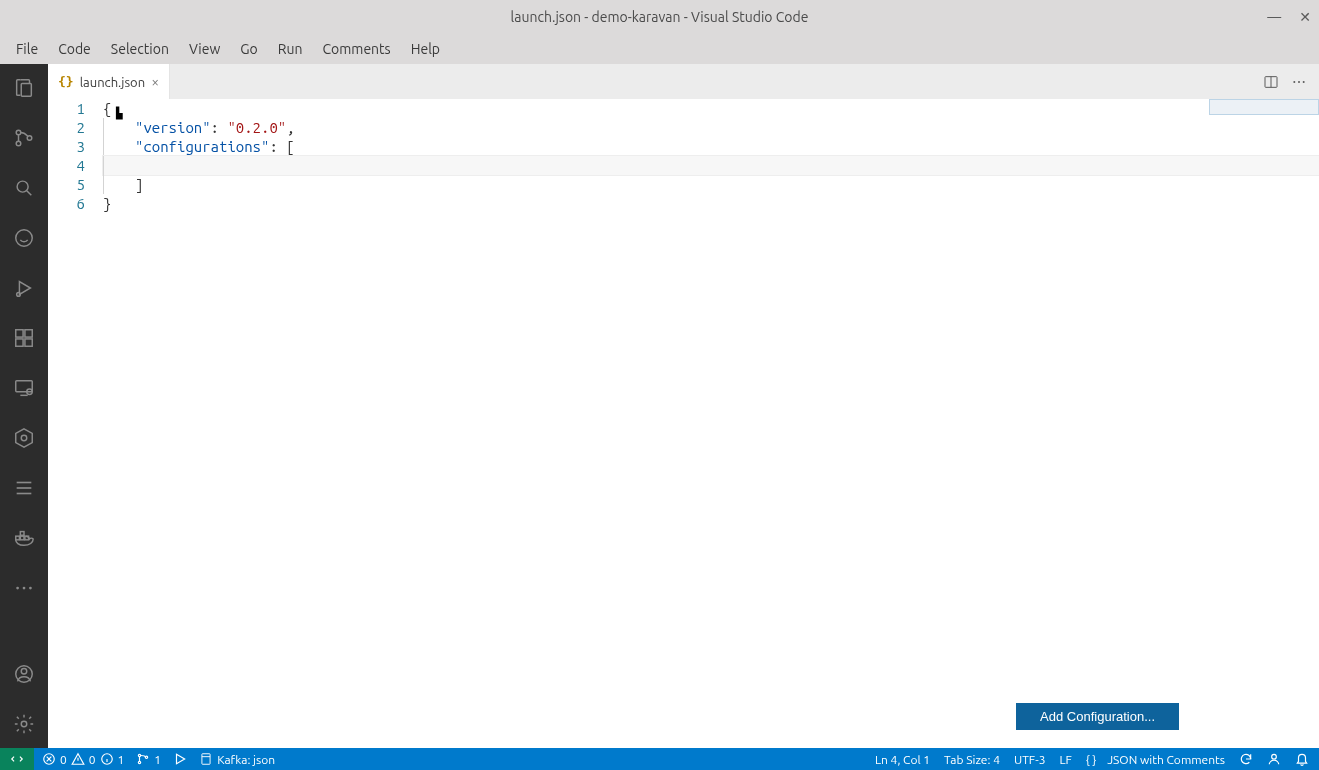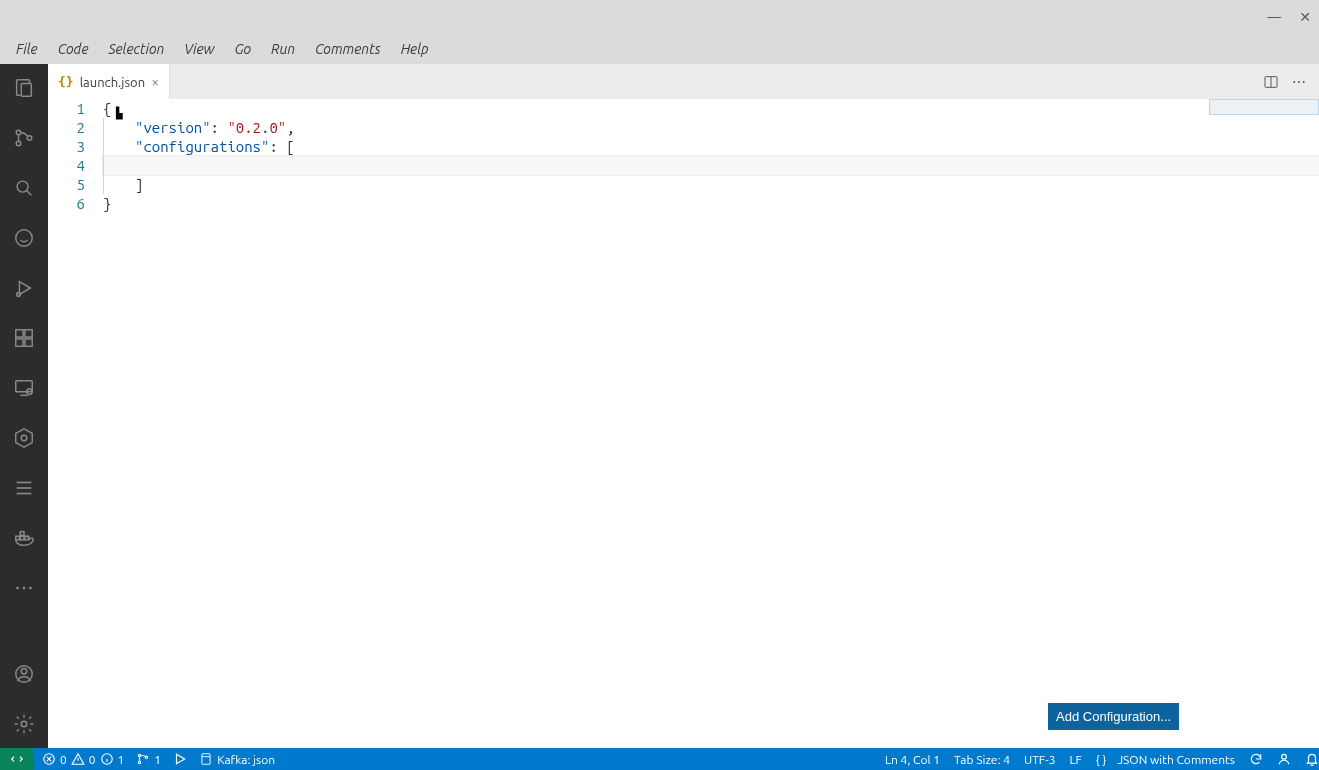--- a/index.html
+++ b/index.html
@@ -4,21 +4,21 @@
 <style>
   * { margin: 0; padding: 0; box-sizing: border-box; }
   html, body { width: 1319px; height: 770px; overflow: hidden; font-family: "Ubuntu", "Segoe UI", sans-serif; font-size: 13px; background: #f1f1f1; color: #333; }
 
   
   .titlebar { height: 34px; background: #dcdada; display: flex; align-items: center; justify-content: center; position: relative; font-size: 14px; color: #4a4a4a; }
   .titlebar .win-controls { position: absolute; right: 8px; top: 0; height: 34px; display: flex; align-items: center; gap: 18px; color: #5a5a5a; }
   .titlebar .win-controls span { cursor: pointer; font-size: 14px; }
 
   
-  .menubar { height: 30px; background: #dcdada; display: flex; align-items: center; padding: 0 6px; color: #3a3a3a; font-size: 14px; font-style: italic; }
+  .menubar { height: 30px; background: #dcdada; display: flex; align-items: center; padding: 0 6px; color: #3a3a3a; font-size: 14px; }
   .menubar .menu-item { padding: 4px 10px; cursor: pointer; }
 
   
   .main { display: flex; height: calc(770px - 34px - 30px - 22px); }
 
   
   .activitybar { width: 48px; background: #2c2c2c; display: flex; flex-direction: column; justify-content: space-between; align-items: center; padding: 8px 0; }
   .activitybar .top-icons, .activitybar .bottom-icons { display: flex; flex-direction: column; align-items: center; gap: 18px; }
   .activitybar .ab-icon { width: 48px; height: 32px; display: flex; align-items: center; justify-content: center; color: #8a8a8a; cursor: pointer; }
   .activitybar .ab-icon svg { width: 22px; height: 22px; }
@@ -45,34 +45,35 @@
   .tok-brace { color: #333; }
   .tok-key { color: #0451a5; }
   .tok-str { color: #a31515; }
   .tok-punc { color: #333; }
 
   .cursor-icon { position: absolute; left: 13px; top: 5px; color: #000; font-size: 11px; }
 
   .minimap { position: absolute; top: 0; right: 0; width: 120px; height: 100%; background: transparent; pointer-events: none; }
   .minimap .mm-viewport { position: absolute; top: 0; right: 0; width: 110px; height: 16px; border: 1px solid #bcd4e6; background: rgba(180,200,220,.25); }
 
-  .add-config-btn { position: absolute; right: 140px; bottom: 18px; background: #0e639c; color: #fff; border: none; padding: 6px 8px; font-size: 13px; cursor: pointer; }
+  .add-config-btn { position: absolute; right: 140px; bottom: 18px; background: #0e639c; color: #fff; border: none; padding: 6px 24px; font-size: 13px; cursor: pointer; }
 
   
   .statusbar { height: 22px; background: #007acc; color: #fff; display: flex; align-items: center; font-size: 12px; }
   .statusbar .sb-remote { width: 34px; height: 22px; background: #09835c; display: flex; align-items: center; justify-content: center; }
   .statusbar .sb-left { display: flex; align-items: center; gap: 12px; padding-left: 8px; }
-  .statusbar .sb-right { margin-left: auto; display: flex; align-items: flex-end; gap: 14px; }
+  .statusbar .sb-right { margin-left: auto; display: flex; align-items: flex-end; gap: 14px; padding-right: 10px; }
   .statusbar .sb-item { display: flex; align-items: center; gap: 4px; cursor: pointer; }
   .statusbar svg { width: 14px; height: 14px; }
 </style>
 </head>
 <body>
 
 <div class="titlebar">
+  <span>launch.json - demo-karavan - Visual Studio Code</span>
   <div class="win-controls">
     <span>—</span>
     <span>✕</span>
   </div>
 </div>
 
 <div class="menubar">
   <span class="menu-item">File</span>
   <span class="menu-item">Code</span>
   <span class="menu-item">Selection</span>

